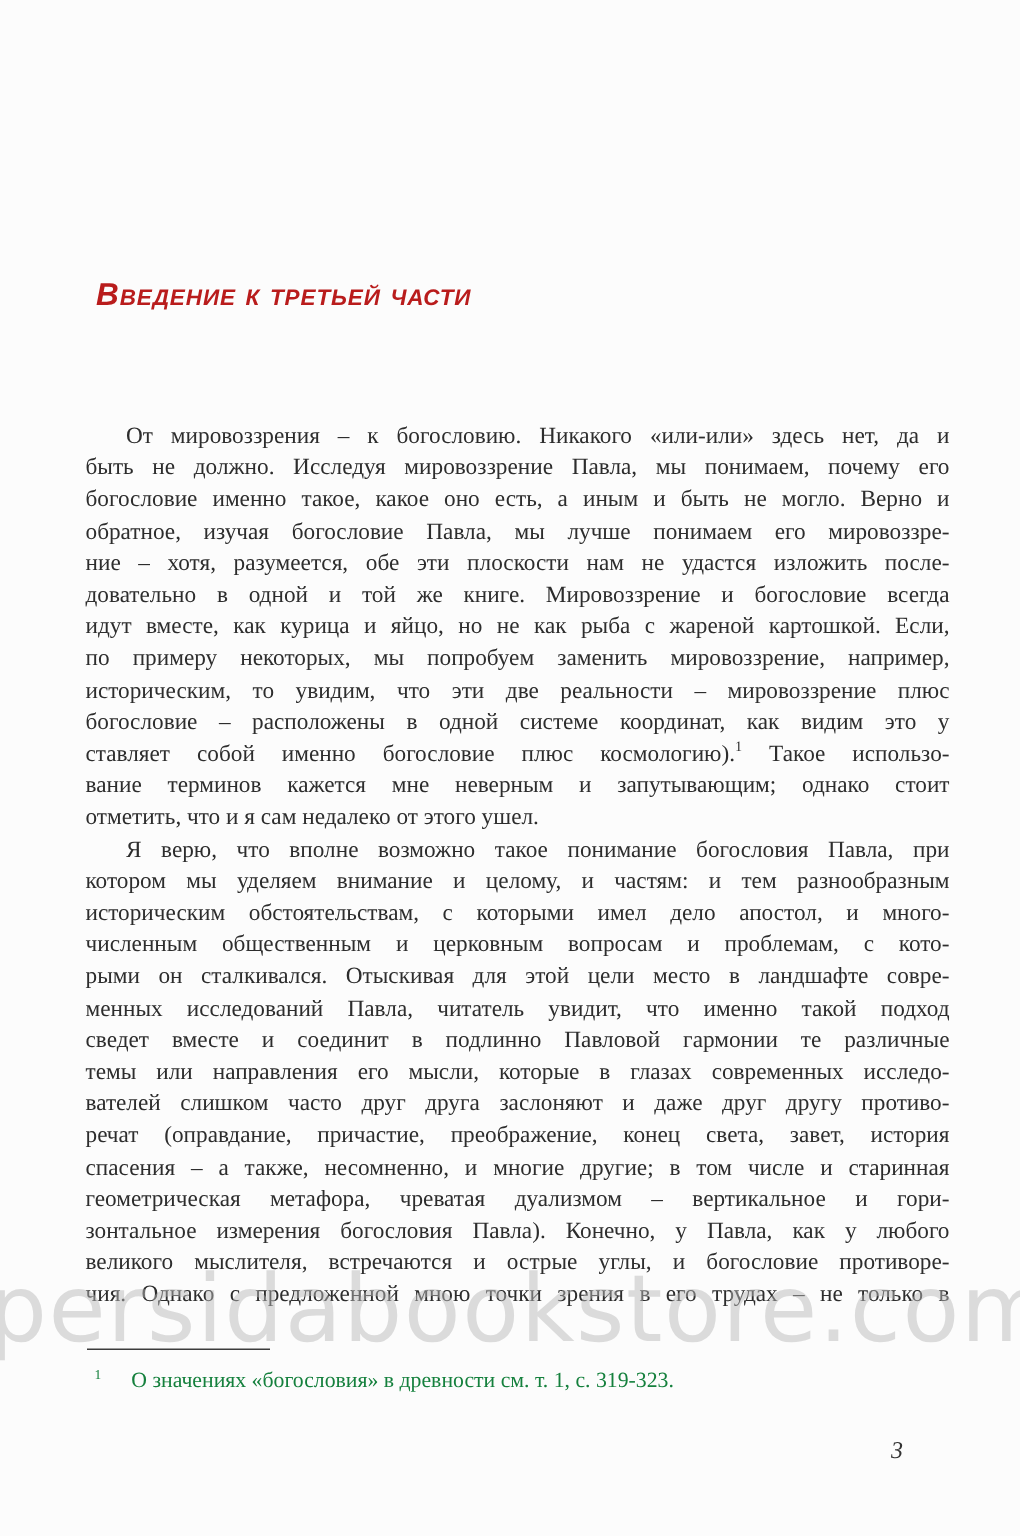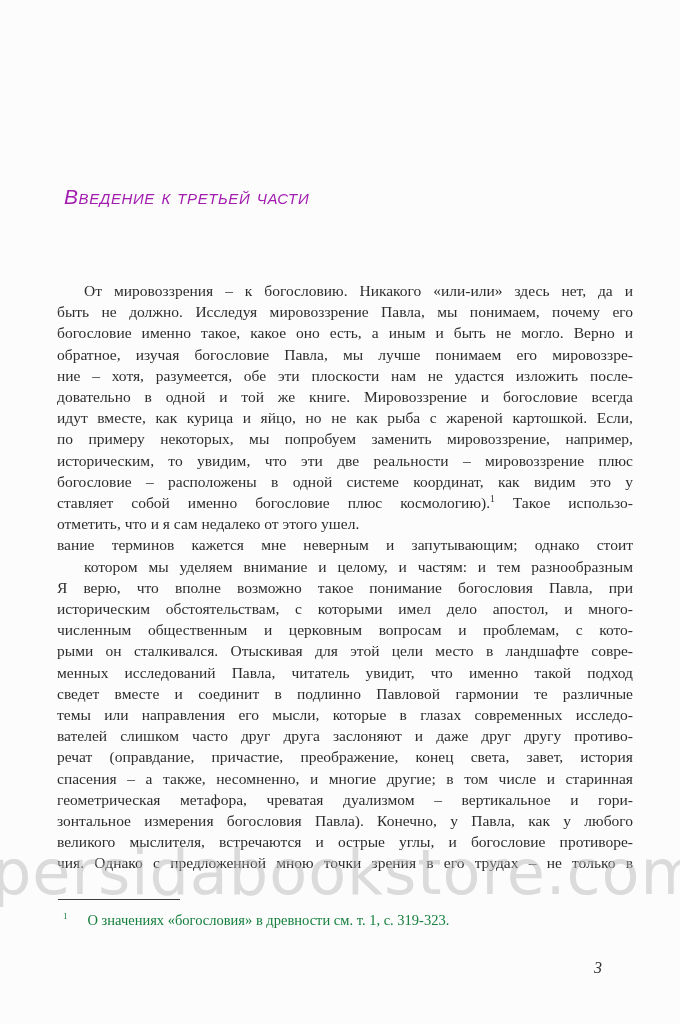--- a/index.html
+++ b/index.html
@@ -19,24 +19,24 @@
     color: #2d2d2d;
   }
   .heading {
     position: absolute;
     left: 64px;
     top: 185px;
     margin: 0;
     font-family: "Liberation Sans", sans-serif;
     font-style: italic;
     font-variant: small-caps;
-    font-weight: normal;
+    font-weight: bold;
     font-size: 21px;
     letter-spacing: 0.6px;
-    color: #a21caf;
+    color: #b91c1c;
   }
   .body-text {
     position: absolute;
     left: 57px;
     top: 280px;
     width: 576px;
     font-size: 15.5px;
     line-height: 21.2px;
   }
   .para { margin: 0; }
@@ -113,26 +113,26 @@
         <div class="line"><span>быть не должно. Исследуя мировоззрение Павла, мы понимаем, почему его</span></div>
         <div class="line"><span>богословие именно такое, какое оно есть, а иным и быть не могло. Верно и</span></div>
         <div class="line"><span>обратное, изучая богословие Павла, мы лучше понимаем его мировоззре-</span></div>
         <div class="line"><span>ние – хотя, разумеется, обе эти плоскости нам не удастся изложить после-</span></div>
         <div class="line"><span>довательно в одной и той же книге. Мировоззрение и богословие всегда</span></div>
         <div class="line"><span>идут вместе, как курица и яйцо, но не как рыба с жареной картошкой. Если,</span></div>
         <div class="line"><span>по примеру некоторых, мы попробуем заменить </span><span class="em">мировоззрение</span><span>, например,</span></div>
         <div class="line"><span class="em">историческим</span><span>, то увидим, что эти две реальности – мировоззрение плюс</span></div>
         <div class="line"><span>богословие – расположены в одной системе координат, как видим это у</span></div>
         <div class="line"><span>ставляет собой именно богословие плюс космологию).</span><span class="sup">1</span><span> Такое использо-</span></div>
+        <div class="line"><span>вание терминов кажется мне неверным и запутывающим; однако стоит</span></div>
         <div class="line last"><span>отметить, что и я сам недалеко от этого ушел.</span></div>
-        <div class="line"><span>вание терминов кажется мне неверным и запутывающим; однако стоит</span></div>
       </div>
     <div class="para">
+        <div class="line"><span>Я верю, что вполне возможно такое понимание богословия Павла, при</span></div>
         <div class="line"><span>котором мы уделяем внимание и целому, и частям: и тем разнообразным</span></div>
-        <div class="line"><span>Я верю, что вполне возможно такое понимание богословия Павла, при</span></div>
         <div class="line"><span>историческим обстоятельствам, с которыми имел дело апостол, и много-</span></div>
         <div class="line"><span>численным общественным и церковным вопросам и проблемам, с кото-</span></div>
         <div class="line"><span>рыми он сталкивался. Отыскивая для этой цели место в ландшафте совре-</span></div>
         <div class="line"><span>менных исследований Павла, читатель увидит, что именно такой подход</span></div>
         <div class="line"><span>сведет вместе и соединит в подлинно Павловой гармонии те различные</span></div>
         <div class="line"><span>темы или направления его мысли, которые в глазах современных исследо-</span></div>
         <div class="line"><span>вателей слишком часто друг друга заслоняют и даже друг другу противо-</span></div>
         <div class="line"><span>речат (оправдание, причастие, преображение, конец света, завет, история</span></div>
         <div class="line"><span>спасения – а также, несомненно, и многие другие; в том числе и старинная</span></div>
         <div class="line"><span>геометрическая метафора, чреватая дуализмом – вертикальное и гори-</span></div>

